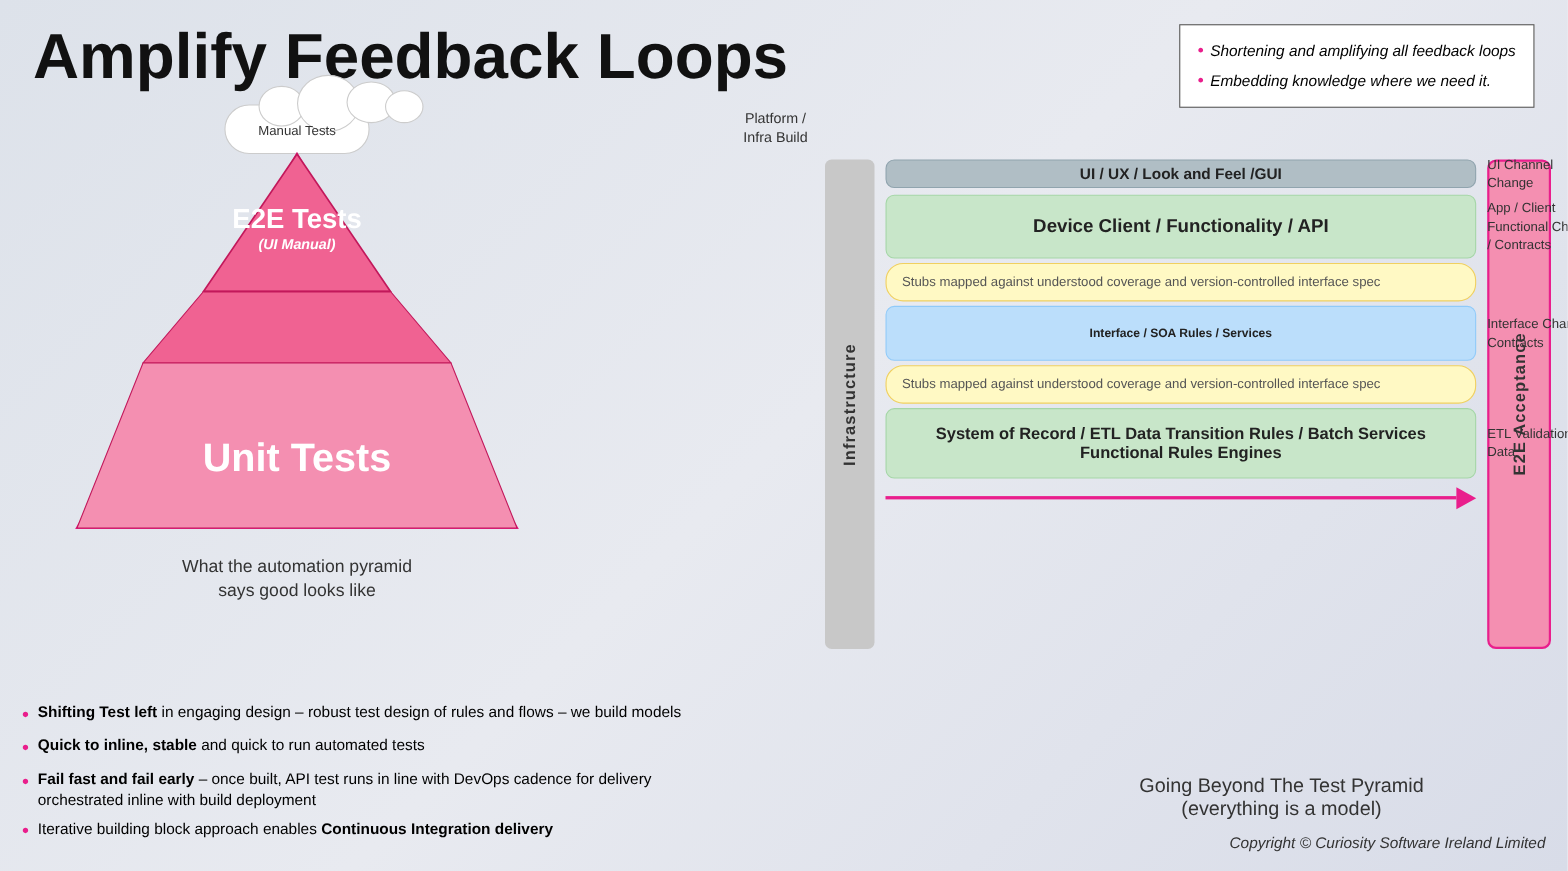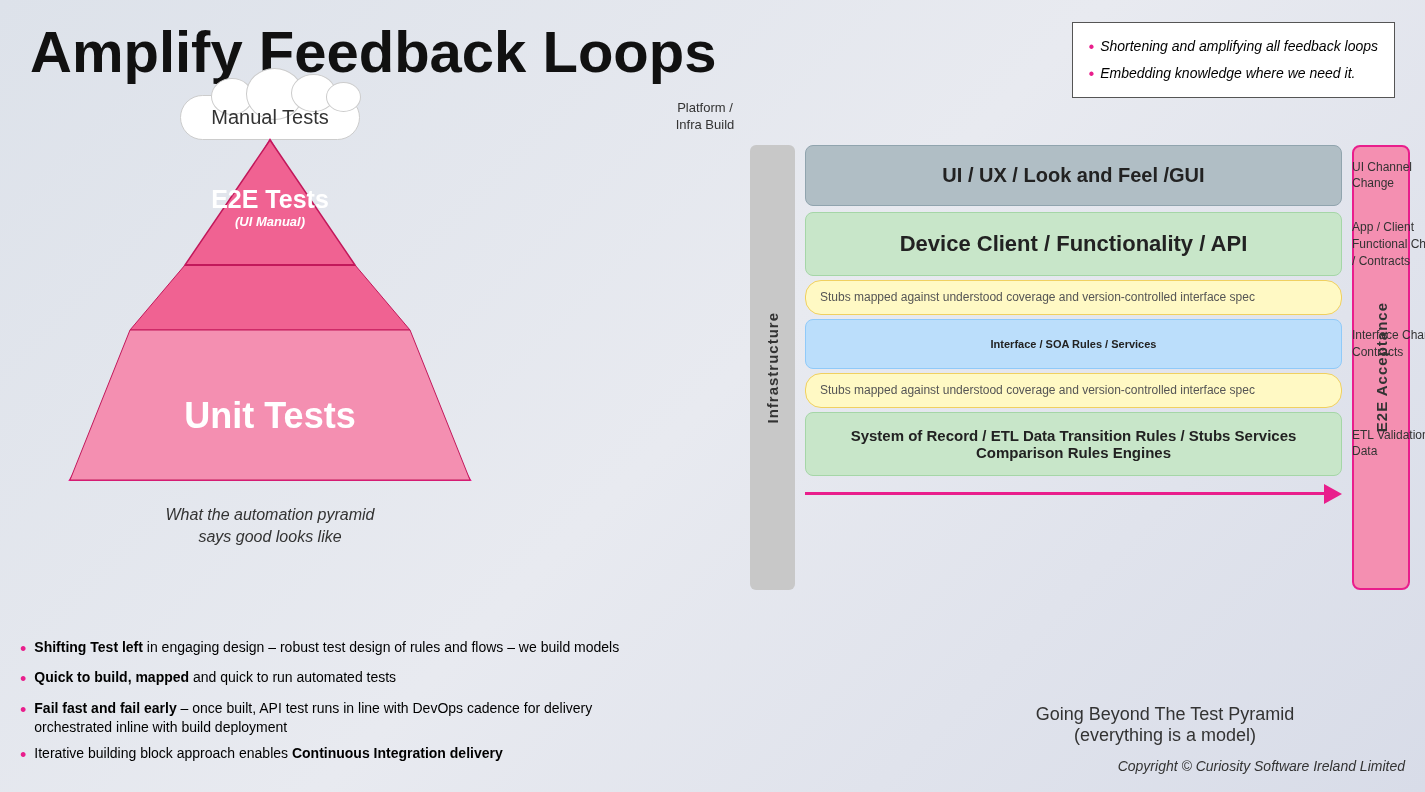--- a/index.html
+++ b/index.html
@@ -129,21 +129,20 @@
     .pyramid-svg {
       width: 420px;
       height: 360px;
     }
     .pyramid-caption {
       text-align: center;
       margin-top: 10px;
       font-size: 16px;
       color: #333;
       line-height: 1.4;
-      font-style: italic;
     }
 
     
     .right-area {
       position: absolute;
       left: 595px;
       top: 100px;
       right: 15px;
     }
 
@@ -197,21 +196,21 @@
       <span style="font-style:italic;font-size:14px;">Embedding knowledge where we need it.</span>
     </div>
   </div>
 
   <div class="left-area">
 
     <div class="cloud-container">
       <div class="cloud">
         <div class="cloud-extra1"></div>
         <div class="cloud-extra2"></div>
-        <span style="position:relative;z-index:3;font-size:20px;color:#333;">Manual Tests</span>
+        <span style="position:relative;z-index:3;font-size:12px;color:#333;">Manual Tests</span>
       </div>
     </div>
 
     <div class="pyramid-container">
       <svg class="pyramid-svg" viewBox="0 0 420 360">
 
         <polygon points="210,10 410,350 10,350" fill="#f06292" stroke="#e91e8c" stroke-width="2"></polygon>
 
         <polygon points="210,10 295,135 125,135" fill="#f06292" stroke="#c2185b" stroke-width="1.5"></polygon>
 
@@ -246,28 +245,28 @@
       <span style="writing-mode:vertical-rl;transform:rotate(180deg);font-size:15px;font-weight:bold;color:#333;letter-spacing:1px;">Infrastructure</span>
     </div>
 
     <div style="position:absolute;right:0;top:45px;width:58px;height:445px;background:#f48fb1;border-radius:8px;display:flex;align-items:center;justify-content:center;border:2px solid #e91e8c;">
       <span style="writing-mode:vertical-rl;transform:rotate(180deg);font-size:15px;font-weight:bold;color:#333;letter-spacing:1px;text-align:center;">E2E Acceptance</span>
     </div>
 
     <div style="position:absolute;left:210px;top:45px;right:68px;">
 
       <div style="position:relative;margin-bottom:6px;">
-        <div style="background:#b0bec5;border:1.5px solid #90a4ae;border-radius:8px;padding:18px 16px;font-size:20px;font-weight:bold;text-align:center;color:#222;">
+        <div style="background:#b0bec5;border:1.5px solid #90a4ae;border-radius:8px;padding:4px 16px;font-size:14px;font-weight:bold;text-align:center;color:#222;">
           <span>UI / UX / Look and Feel /GUI</span>
         </div>
         <div style="position:absolute;right:-115px;top:50%;transform:translateY(-50%);font-size:12px;color:#333;width:105px;line-height:1.4;">UI Channel Change</div>
       </div>
 
       <div style="position:relative;margin-bottom:4px;">
-        <div style="background:#c8e6c9;border:1.5px solid #a5d6a7;border-radius:8px;padding:18px 16px;font-size:22px;font-weight:bold;text-align:center;color:#222;">
+        <div style="background:#c8e6c9;border:1.5px solid #a5d6a7;border-radius:8px;padding:18px 16px;font-size:17px;font-weight:bold;text-align:center;color:#222;">
           <span>Device Client / Functionality / API</span>
         </div>
         <div style="position:absolute;right:-115px;top:50%;transform:translateY(-50%);font-size:12px;color:#333;width:105px;line-height:1.4;">App / Client Functional Change / Contracts</div>
       </div>
 
       <div style="background:#fff9c4;border:1.5px solid #f0d060;border-radius:16px;font-size:12px;color:#555;padding:8px 14px;margin-bottom:4px;line-height:1.4;">
         <span>Stubs mapped against understood coverage and version-controlled interface spec</span>
       </div>
 
       <div style="position:relative;margin-bottom:4px;">
@@ -276,21 +275,21 @@
         </div>
         <div style="position:absolute;right:-115px;top:50%;transform:translateY(-50%);font-size:12px;color:#333;width:105px;line-height:1.4;">Interface Change / Contracts</div>
       </div>
 
       <div style="background:#fff9c4;border:1.5px solid #f0d060;border-radius:16px;font-size:12px;color:#555;padding:8px 14px;margin-bottom:4px;line-height:1.4;">
         <span>Stubs mapped against understood coverage and version-controlled interface spec</span>
       </div>
 
       <div style="position:relative;margin-bottom:4px;">
         <div style="background:#c8e6c9;border:1.5px solid #a5d6a7;border-radius:8px;padding:14px 16px;font-size:15px;font-weight:bold;text-align:center;color:#222;">
-          <span>System of Record / ETL Data Transition Rules / Stubs Services Comparison Rules Engines</span>
+          <span>System of Record / ETL Data Transition Rules / Batch Services Functional Rules Engines</span>
         </div>
         <div style="position:absolute;right:-115px;top:50%;transform:translateY(-50%);font-size:12px;color:#333;width:105px;line-height:1.4;">ETL Validation / Big Data</div>
       </div>
 
       <div style="display:flex;align-items:center;margin-top:8px;">
         <div style="height:3px;background:#e91e8c;flex:1;"></div>
         <div style="width:0;height:0;border-top:10px solid transparent;border-bottom:10px solid transparent;border-left:18px solid #e91e8c;"></div>
       </div>
 
     </div>
@@ -298,21 +297,21 @@
 
   <div class="bottom-section">
 
     <div style="position:absolute;left:0;bottom:0;width:620px;">
       <div class="bullet-item">
         <span class="bullet-dot">•</span>
         <span><strong>Shifting Test left</strong> in engaging design – robust test design of rules and flows – we build models</span>
       </div>
       <div class="bullet-item">
         <span class="bullet-dot">•</span>
-        <span><strong>Quick to build, mapped</strong> and quick to run automated tests</span>
+        <span><strong>Quick to inline, stable</strong> and quick to run automated tests</span>
       </div>
       <div class="bullet-item">
         <span class="bullet-dot">•</span>
         <span><strong>Fail fast and fail early</strong> – once built, API test runs in line with DevOps cadence for delivery orchestrated inline with build deployment</span>
       </div>
       <div class="bullet-item">
         <span class="bullet-dot">•</span>
         <span>Iterative building block approach enables <strong>Continuous Integration delivery</strong></span>
       </div>
     </div>

